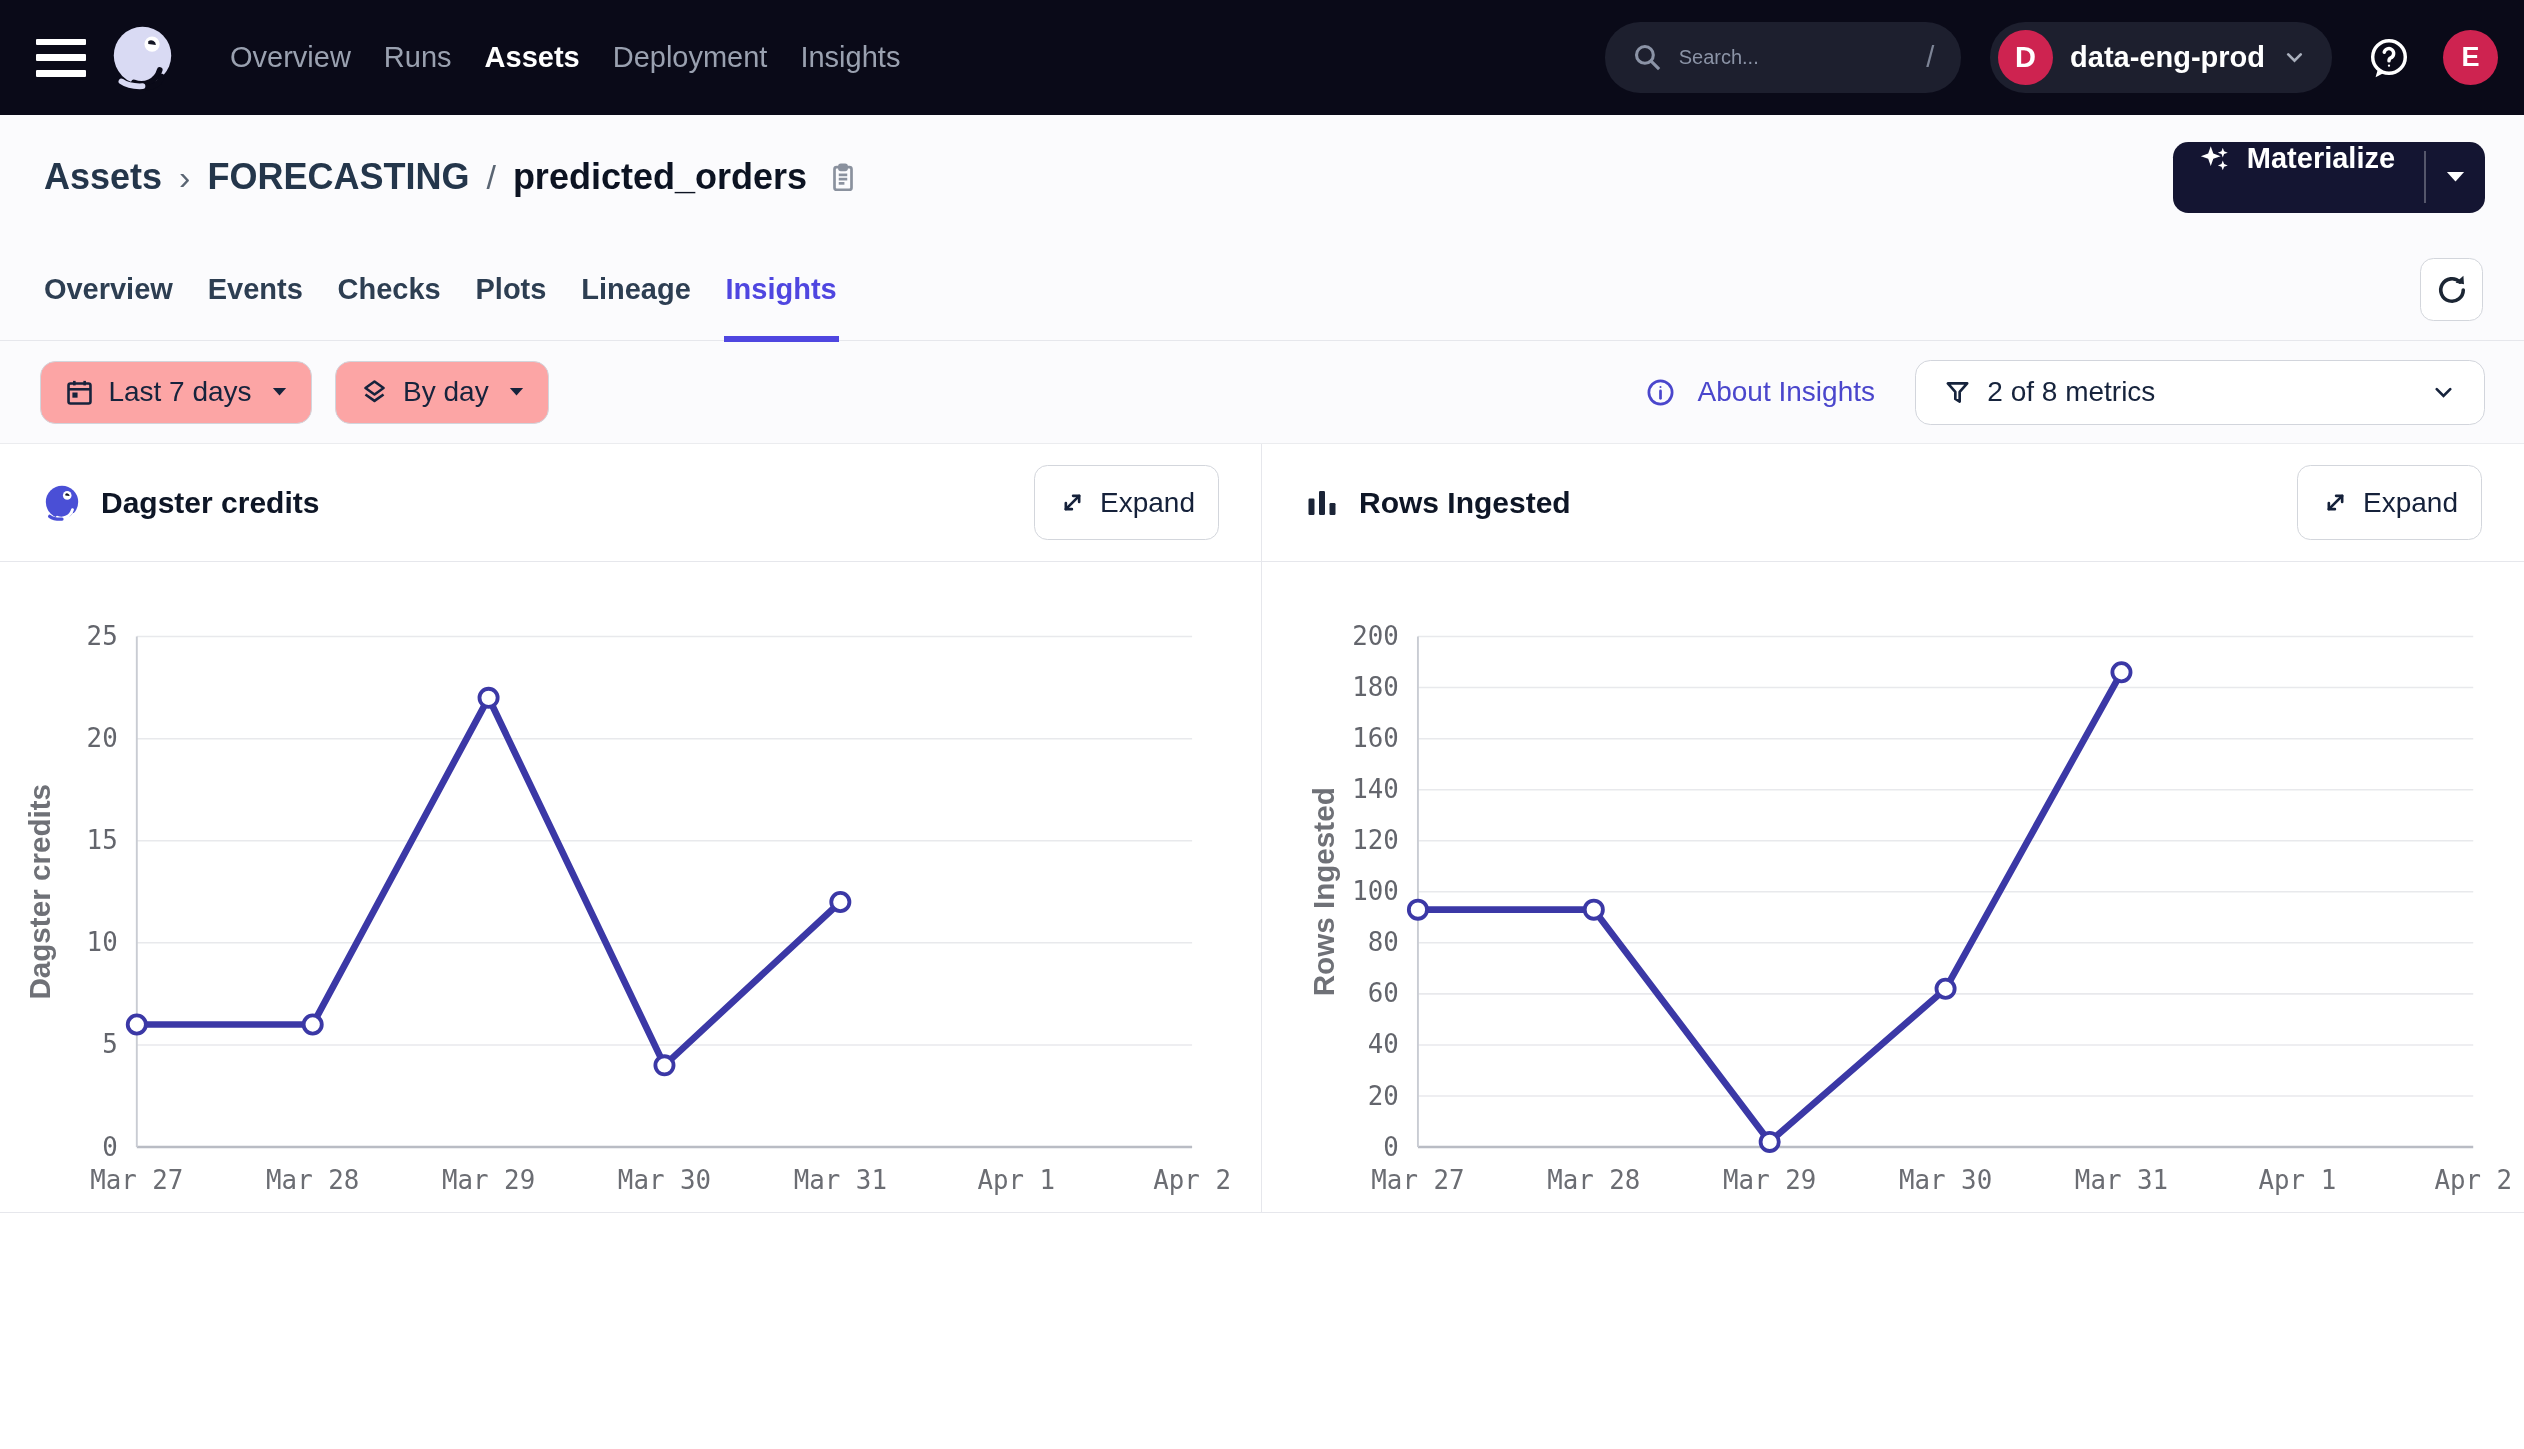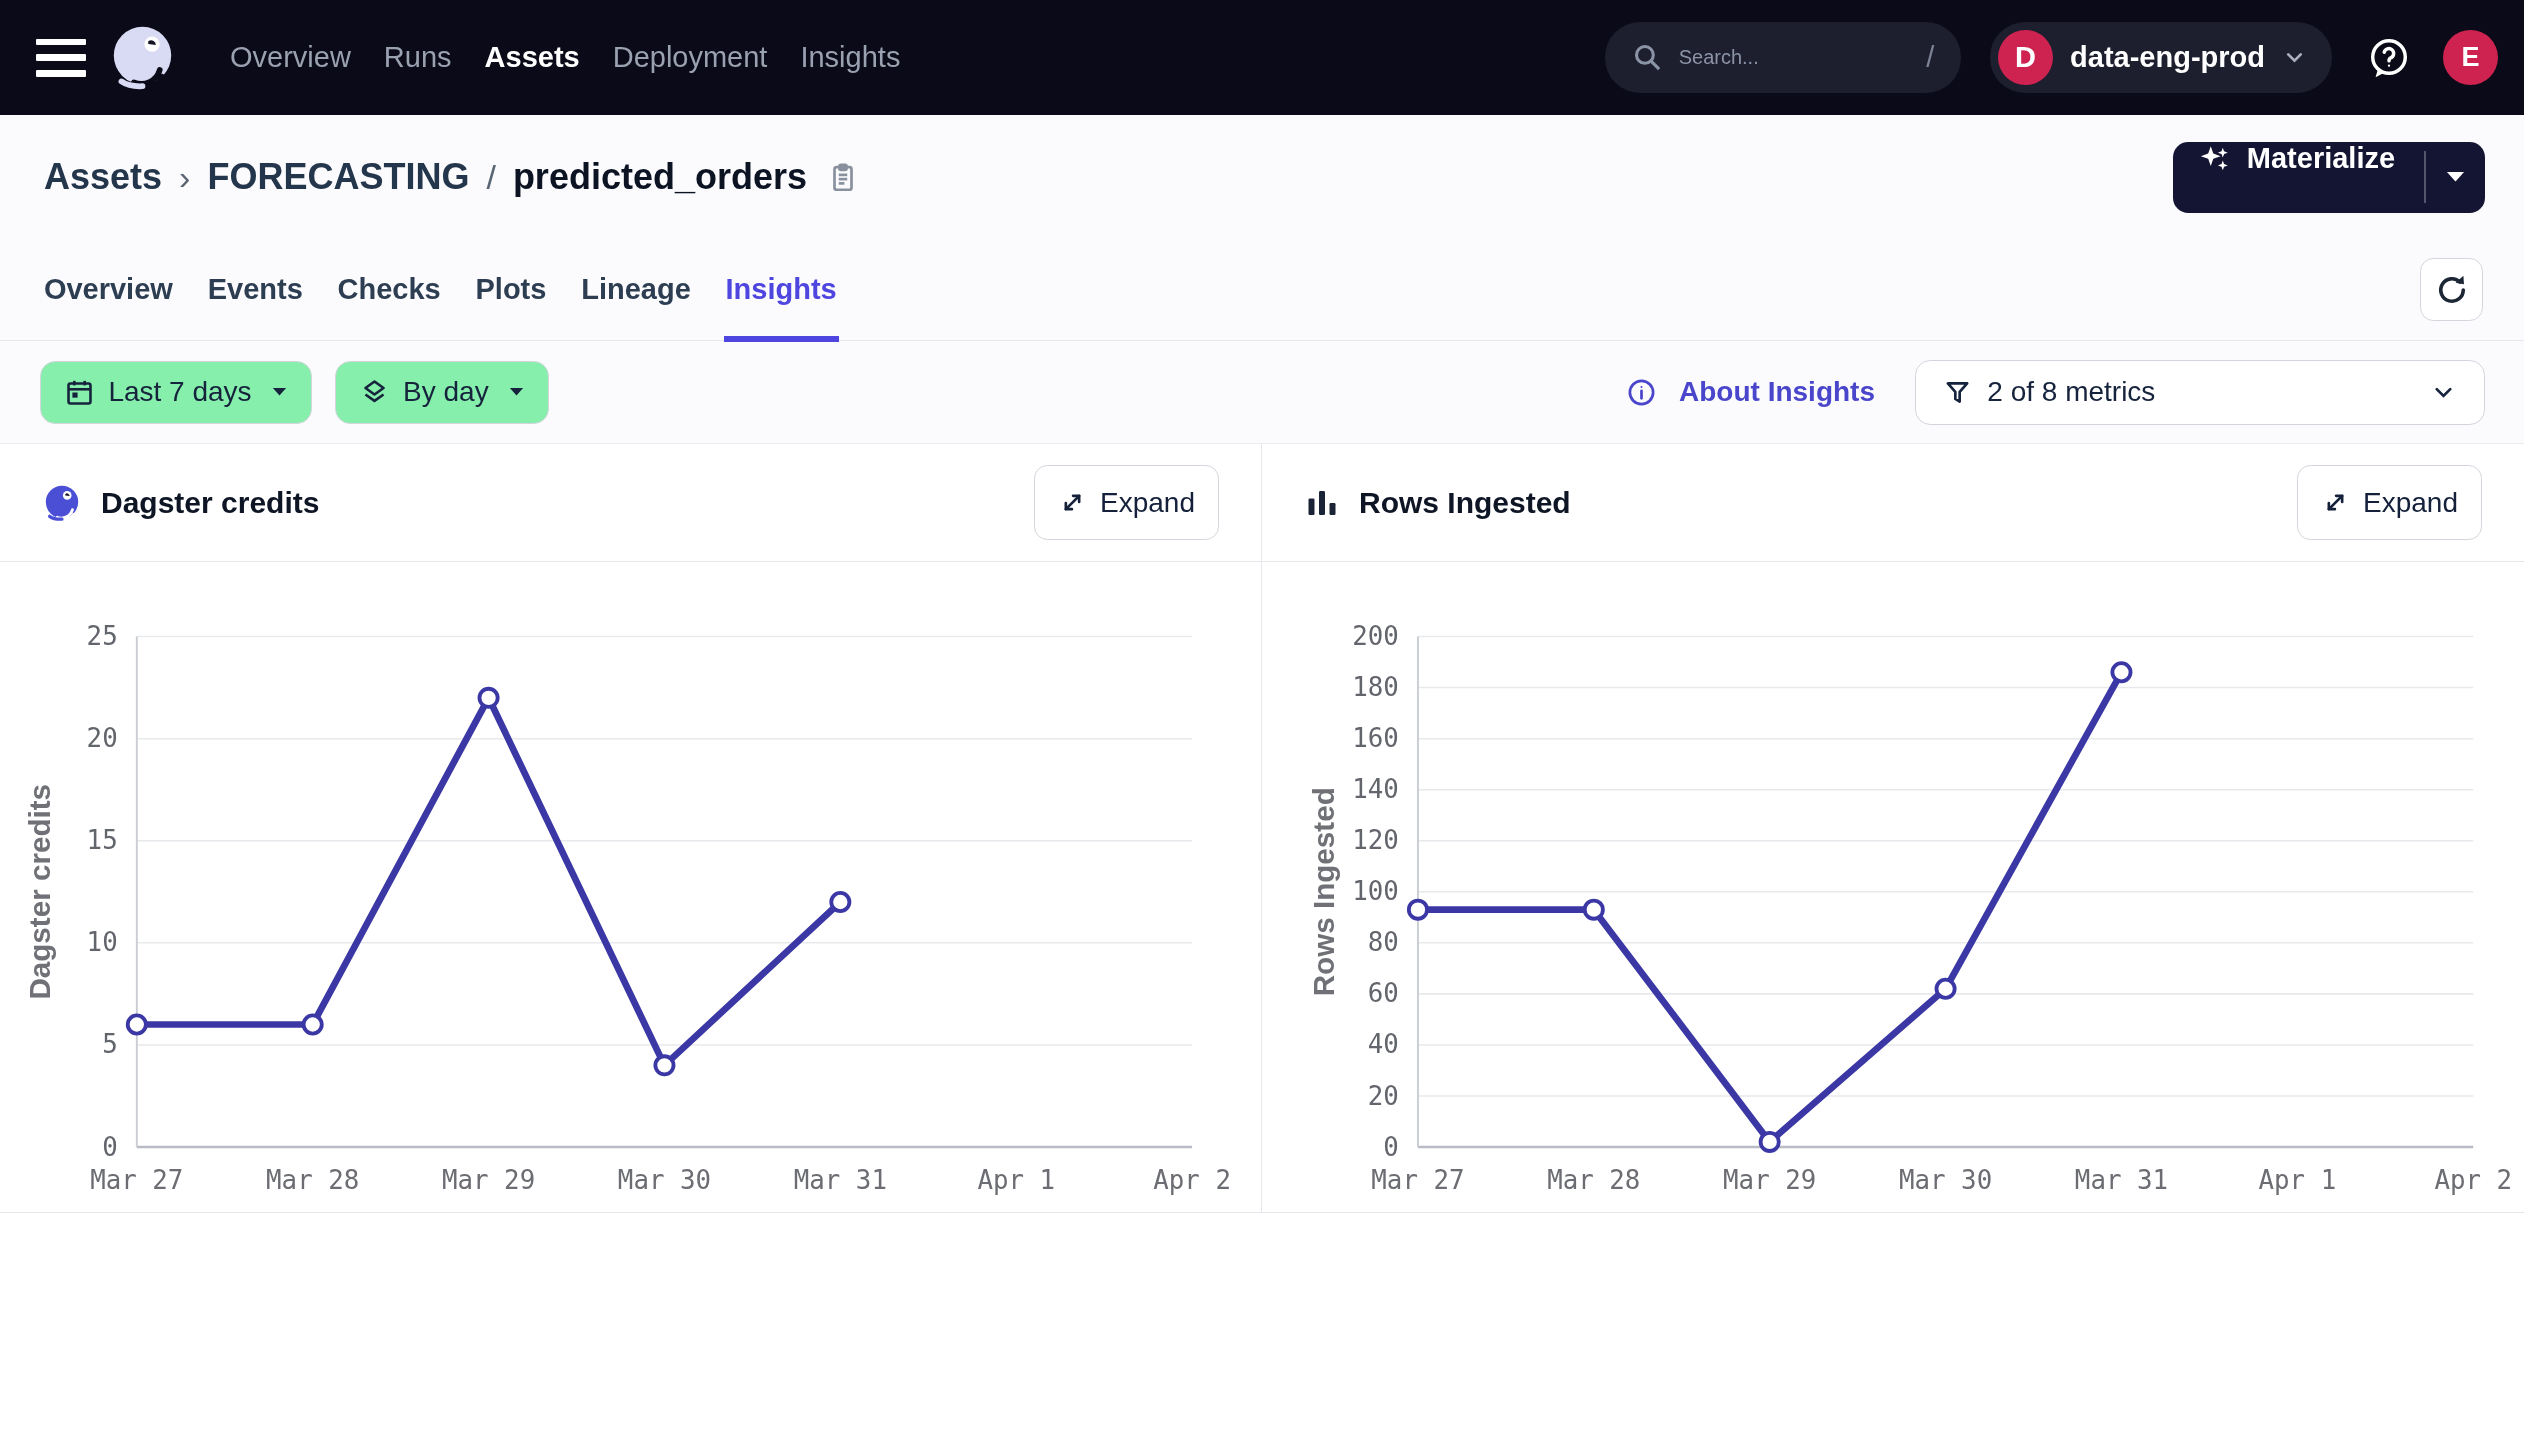--- a/index.html
+++ b/index.html
@@ -91,28 +91,28 @@
     border: 1.9px solid #d3d6dc; border-radius: 13.4px; background:#fff; cursor:pointer;
     display:flex; align-items:center; justify-content:center;
   }
 
   
   .filterrow {
     height: 103px; background:#fbfbfd; display:flex; align-items:center;
     padding: 0 40px; gap: 23px; border-bottom: 1px solid #ebecef;
   }
   .pillbtn {
-    height: 63px; border: 1.9px solid #d2d5dc; border-radius: 15.3px; background:#86efac;
+    height: 63px; border: 1.9px solid #d2d5dc; border-radius: 15.3px; background:#fca5a5;
     display:inline-flex; align-items:center; gap: 13.4px; padding: 0 23px;
     font-size: 28px; color:#16233c; cursor:pointer; font-family:inherit; font-weight:500;
   }
   .caret-sym { margin-left: 5.7px; display:flex; }
   .filters-right { margin-left:auto; display:flex; align-items:center; gap: 40px; }
   .aboutlink {
-    display:flex; align-items:center; gap: 22px; color:#4a46cc; font-size: 28px; font-weight:700;
+    display:flex; align-items:center; gap: 22px; color:#4a46cc; font-size: 28px; font-weight:400;
     background:none; border:none; cursor:pointer; font-family:inherit;
   }
   .metrics-select {
     width: 570px; height: 65px; border: 1.9px solid #d2d5dc; border-radius: 15.3px; background:#fff;
     display:flex; align-items:center; gap: 15.3px; padding: 0 27px;
     font-size: 28px; color:#16233c; cursor:pointer; font-family:inherit;
   }
   .metrics-select .chev { margin-left:auto; display:flex; }
 
   

